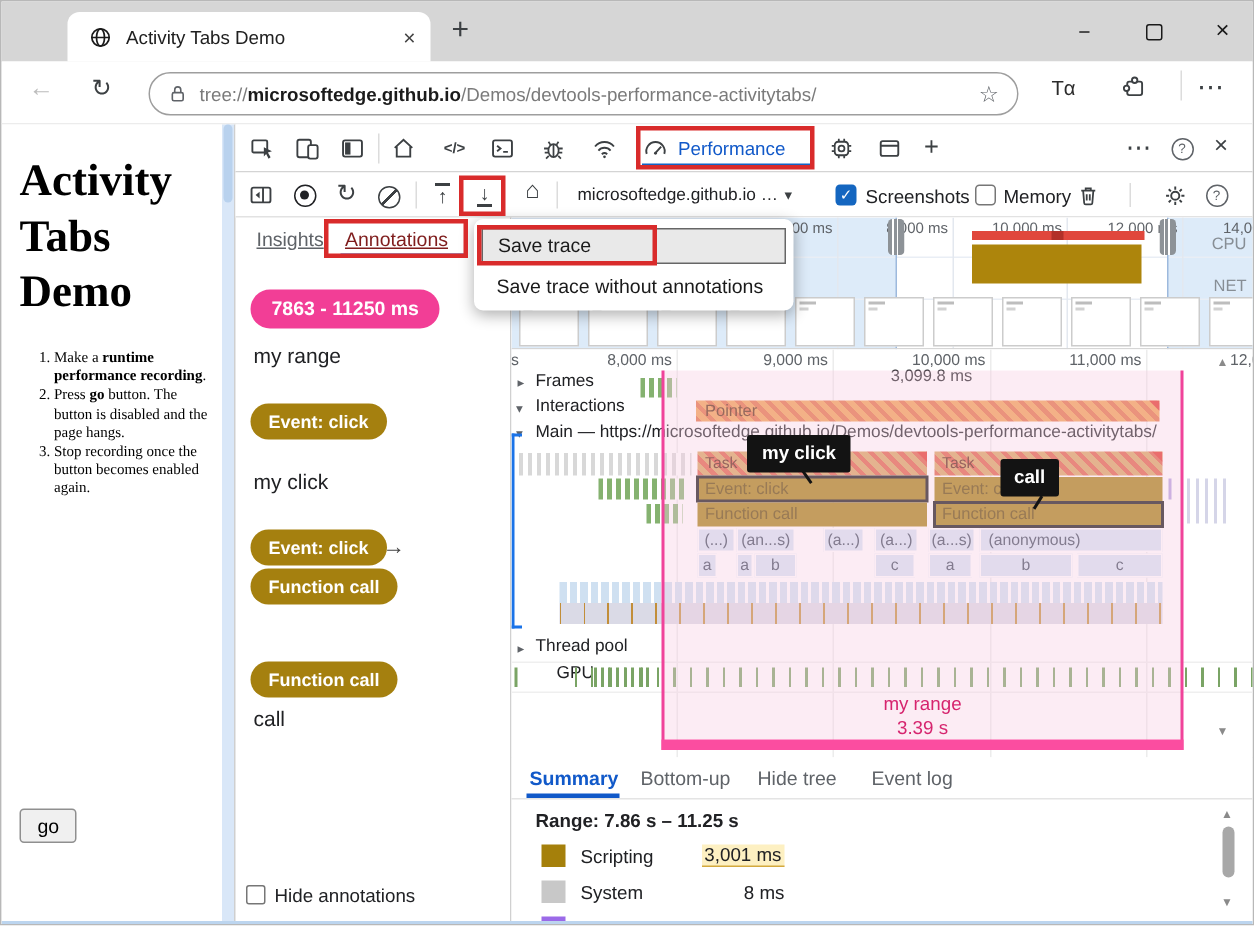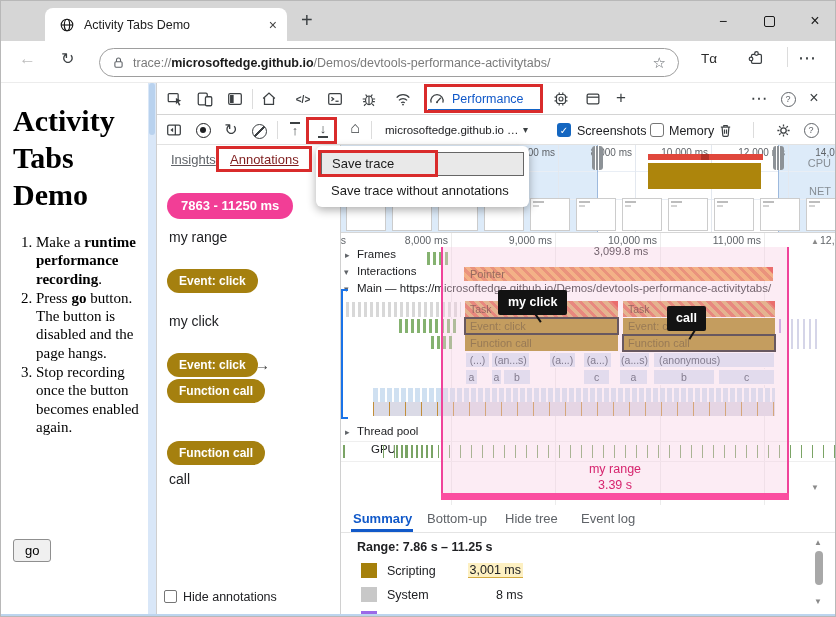--- a/index.html
+++ b/index.html
@@ -20,21 +20,21 @@
 
   
   .addressbar { position:absolute; left:0; top:40px; width:836px; height:42px; background:#fff; border-bottom:1px solid #ececec; }
   .urlpill { position:absolute; left:98px; top:47px; width:580px; height:29px; border:1px solid #9e9e9e; border-radius:15px; display:flex; align-items:center; padding:0 12px; background:#fff; }
   .urltext { font-size:12.5px; color:#7a7a7a; white-space:nowrap; overflow:hidden; flex:1; margin-left:8px; }
   .urltext b { color:#1b1b1b; font-weight:bold; }
 
   
   .page { position:absolute; left:0; top:82px; width:147px; height:535px; background:#fff; font-family:"Liberation Serif", serif; }
   .page h1 { position:absolute; left:12px; top:20px; width:130px; font-size:30px; line-height:1.23; color:#000; font-weight:bold; }
-  .page ol { position:absolute; left:8px; top:150px; width:134px; padding-left:27px; font-size:15px; line-height:1.22; color:#000; }
+  .page ol { position:absolute; left:8px; top:150px; width:134px; padding-left:27px; font-size:10px; line-height:1.22; color:#000; }
   .page ol li { margin-bottom:1px; }
   .gobtn { position:absolute; left:12px; top:456px; font-family:"Liberation Sans",sans-serif; font-size:13px; padding:3px 11px; background:#f0f0f0; border:1px solid #8f8f8f; border-radius:3px; color:#000; }
   .pagescroll { position:absolute; left:147px; top:82px; width:8px; height:535px; background:#d9e7f8; }
   .pagescroll .thumbv { position:absolute; left:1px; top:0; width:6px; height:52px; background:#b9d2ee; border-radius:3px; }
 
   
   .dt-border-left { position:absolute; left:155px; top:82px; width:1px; height:535px; background:#cfcfcf; }
   .toolbar1 { position:absolute; left:156px; top:82px; width:680px; height:32px; background:#fff; border-bottom:1px solid #d4d4d4; }
   .toolbar2 { position:absolute; left:156px; top:114px; width:680px; height:30px; background:#fff; border-bottom:1px solid #e2e2e2; }
   .vdiv { position:absolute; width:1px; background:#dcdcdc; }
@@ -136,21 +136,21 @@
   <div class="addressbar">
     <span class="abs" style="left:18px; top:8px; font-size:17px; color:#bdbdbd;">←</span>
     <span class="abs" style="left:60px; top:8px; font-size:16px; color:#3c4043;">↻</span>
     <div class="urlpill" style="top:7px;">
       <span>
         <svg width="13" height="15" viewBox="0 0 18 19" fill="none" stroke="#5f6368" stroke-width="1.5">
             <rect x="4" y="8.5" width="10" height="7.5" rx="1.5"></rect>
             <path d="M6.2 8.5 V6 a2.8 2.8 0 0 1 5.6 0 V8.5"></path>
           </svg>
       </span>
-      <span class="urltext"><span>trace://</span><b>microsoftedge.github.io</b><span>/Demos/devtools-performance-activitytabs/</span></span>
+      <span class="urltext"><span>tree://</span><b>microsoftedge.github.io</b><span>/Demos/devtools-performance-activitytabs/</span></span>
       <span style="font-size:15px; color:#5f6368;">☆</span>
     </div>
     <span class="abs" style="left:700px; top:10px; font-size:13.5px; color:#2b2b2b;">Tα</span>
     <span class="abs" style="left:746px; top:8px;">
       <svg width="18" height="18" viewBox="0 0 20 20" fill="none" stroke="#3c4043" stroke-width="1.4">
           <rect x="5" y="6" width="11" height="10" rx="1.5"></rect>
           <circle cx="10.5" cy="5" r="2" fill="#fff"></circle>
           <circle cx="4.5" cy="11" r="2" fill="#fff"></circle>
         </svg>
     </span>

